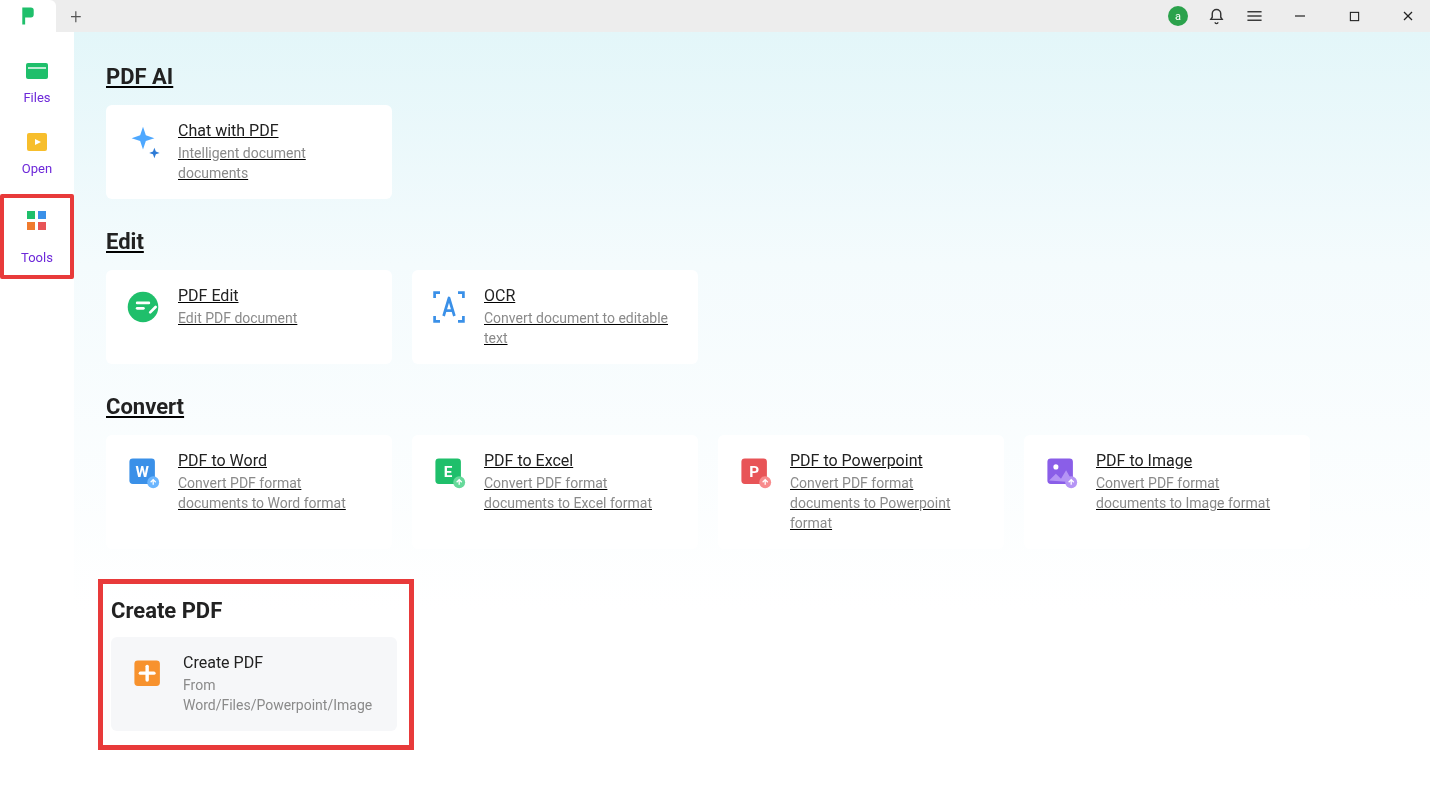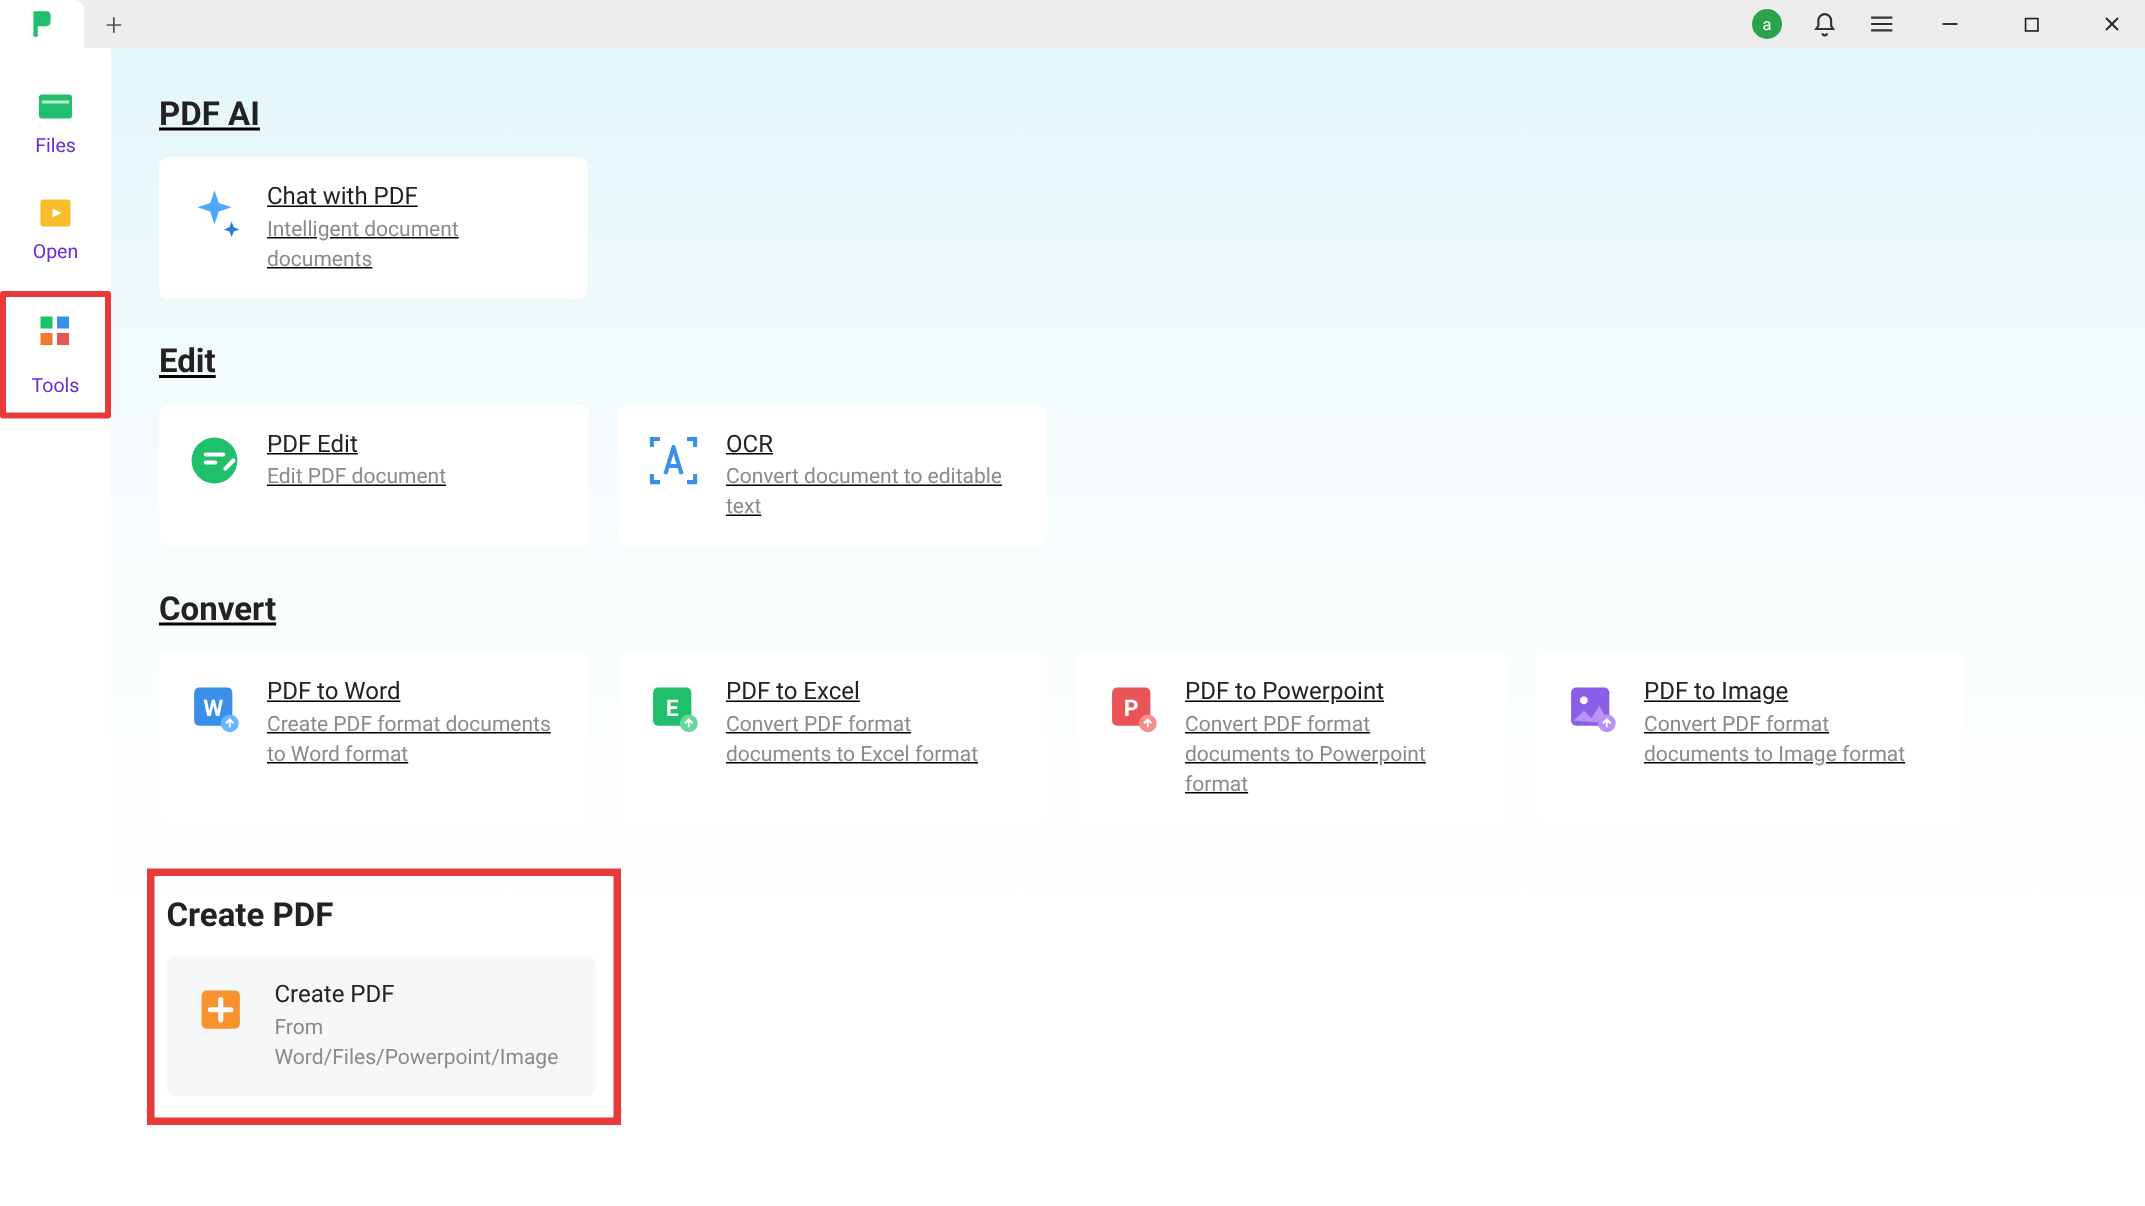--- a/index.html
+++ b/index.html
@@ -190,21 +190,21 @@
           <div class="card-icon">
             <svg width="34" height="34" viewBox="0 0 40 40">
                 <rect x="4" y="4" width="30" height="30" rx="4" fill="#3a90e8"></rect>
                 <text x="19" y="26" text-anchor="middle" fill="#fff" font-size="18" font-weight="700" font-family="Arial">W</text>
                 <circle cx="32" cy="32" r="7" fill="#6bb6ff"></circle>
                 <path d="M29 32 l3 -3 3 3 M32 29 v6" stroke="#fff" stroke-width="1.5" fill="none"></path>
               </svg>
           </div>
           <div class="card-text">
             <div class="card-title">PDF to Word</div>
-            <div class="card-desc">Create PDF format documents to Word format</div>
+            <div class="card-desc">Convert PDF format documents to Word format</div>
           </div>
         </div>
         <div class="card tall">
           <div class="card-icon">
             <svg width="34" height="34" viewBox="0 0 40 40">
                 <rect x="4" y="4" width="30" height="30" rx="4" fill="#1fbf6b"></rect>
                 <text x="19" y="26" text-anchor="middle" fill="#fff" font-size="18" font-weight="700" font-family="Arial">E</text>
                 <circle cx="32" cy="32" r="7" fill="#66d99a"></circle>
                 <path d="M29 32 l3 -3 3 3 M32 29 v6" stroke="#fff" stroke-width="1.5" fill="none"></path>
               </svg>

